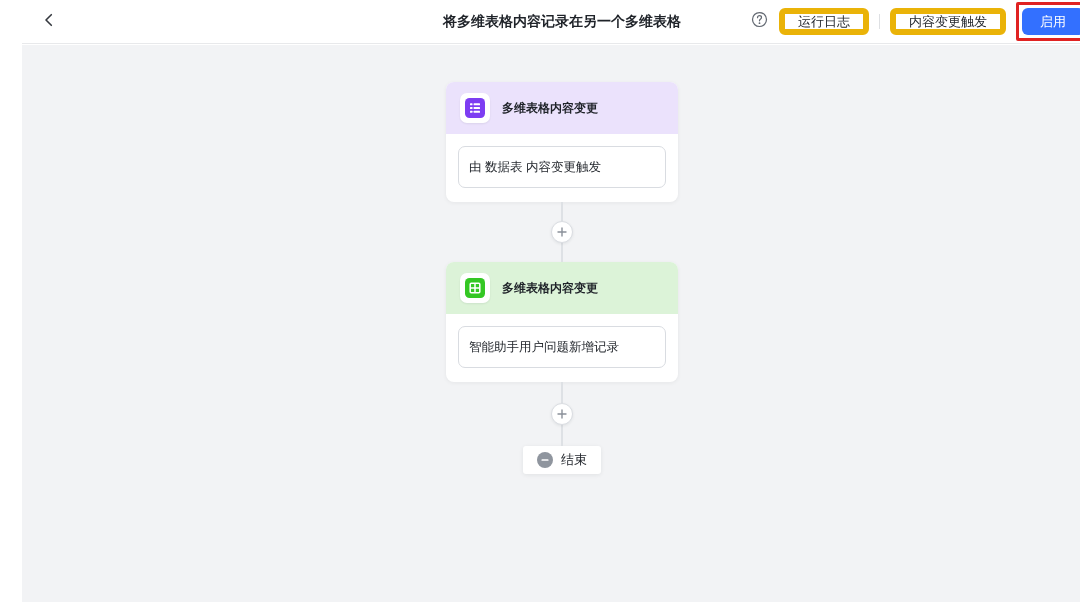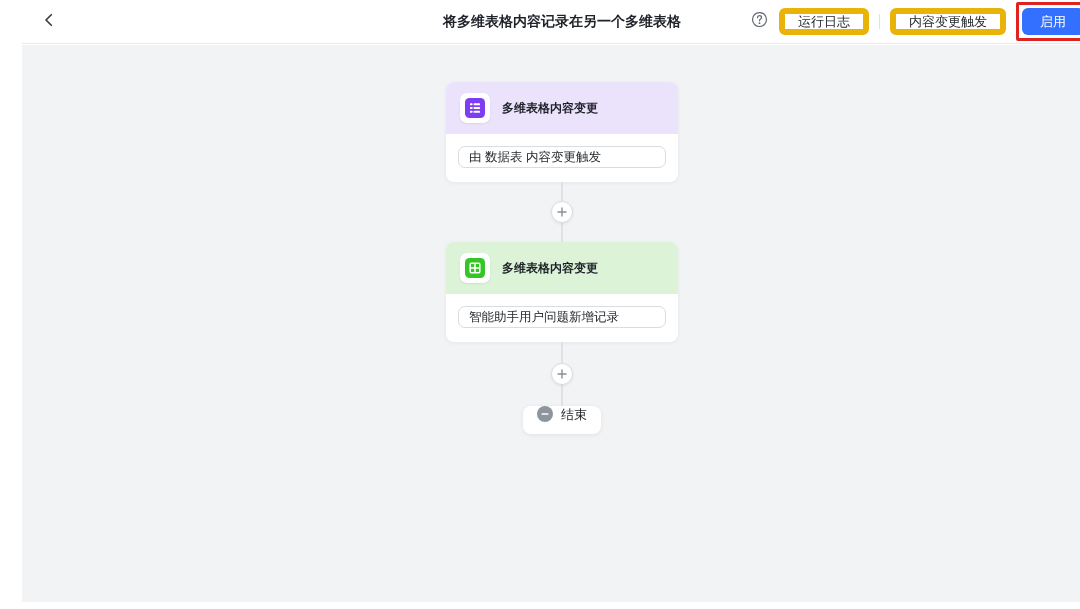--- a/index.html
+++ b/index.html
@@ -61,42 +61,42 @@
   .node-header.purple { background:#ebe2fc; }
   .node-header.green  { background:#dcf3d8; }
   .node-icon-wrap {
     width:30px; height:30px; background:#ffffff; border-radius:7px;
     display:flex; align-items:center; justify-content:center; flex:0 0 auto;
     box-shadow:0 1px 2px rgba(31,35,41,0.08);
   }
   .node-title { font-size:12px; font-weight:700; color:#1f2329; white-space:nowrap; }
   .node-body { padding:12px 12px 14px; }
   .node-input {
-    height:22px; border:1px solid #d9dce1; border-radius:7px; background:#ffffff;
+    height:42px; border:1px solid #d9dce1; border-radius:7px; background:#ffffff;
     display:flex; align-items:center; padding:0 10px; font-size:12.5px; color:#1f2329;
     cursor:pointer; white-space:nowrap; overflow:hidden;
   }
 
   .connector { position:relative; width:232px; display:flex; justify-content:center; }
   .connector.c1 { height:60px; }
   .connector.c2 { height:64px; }
   .connector::before {
     content:""; position:absolute; left:50%; top:0; bottom:0; width:2px;
     margin-left:-1px; background:#dee1e5;
   }
   .plus-btn {
     position:absolute; left:50%; top:50%; transform:translate(-50%,-50%);
     width:22px; height:22px; border-radius:50%; background:#ffffff;
     border:1px solid #dadde2; box-shadow:0 1px 3px rgba(31,35,41,0.08);
     display:flex; align-items:center; justify-content:center; cursor:pointer;
   }
 
   .end-pill {
-    height:28px; background:#ffffff; border-radius:8px; padding:0 14px;
-    display:flex; align-items:flex-start; gap:8px;
+    height:28px; background:#ffffff; border-radius:3px; padding:0 14px;
+    display:flex; align-items:center; gap:8px;
     box-shadow:0 1px 4px rgba(31,35,41,0.08); cursor:default;
   }
   .end-label { font-size:13px; color:#1f2329; white-space:nowrap; }
 </style>
 </head>
 <body>
 
 <div class="app">
 
   <div class="topbar">

